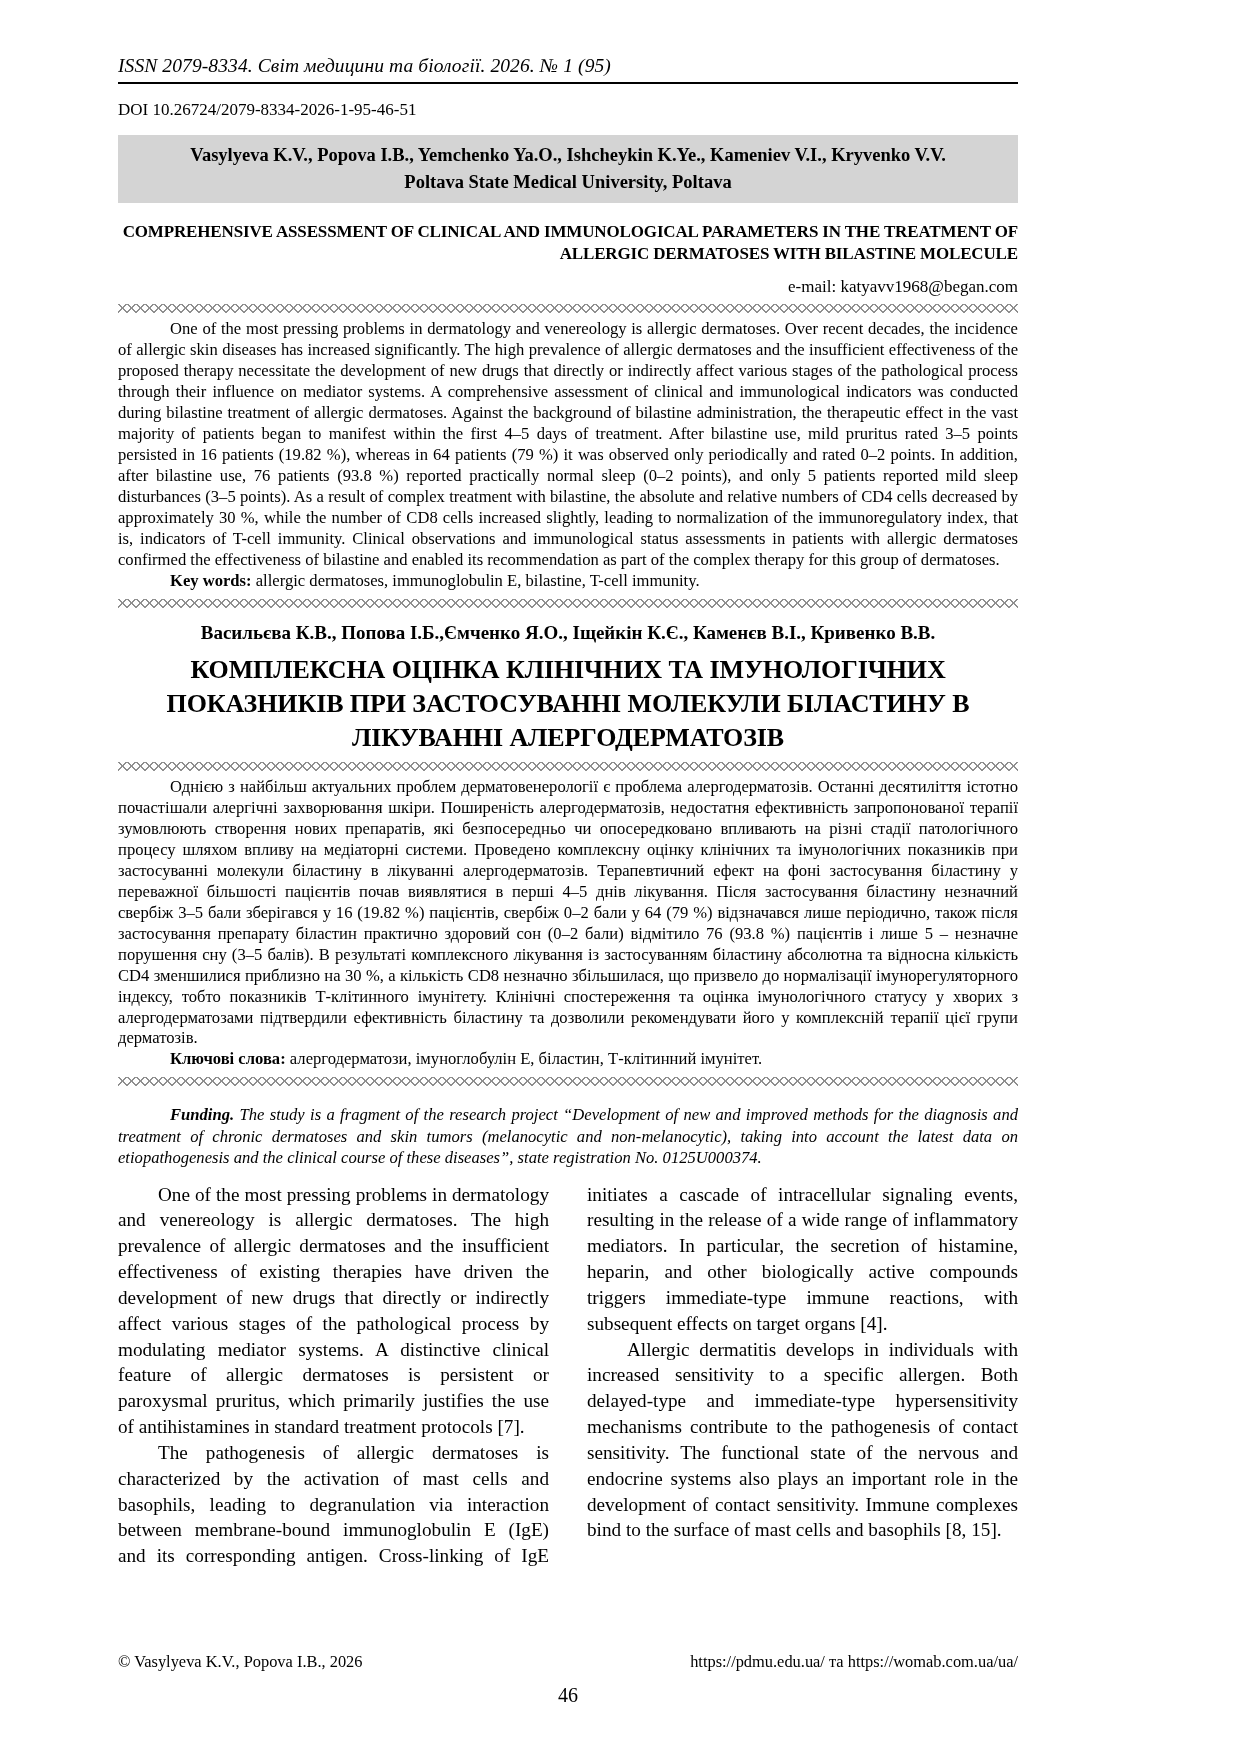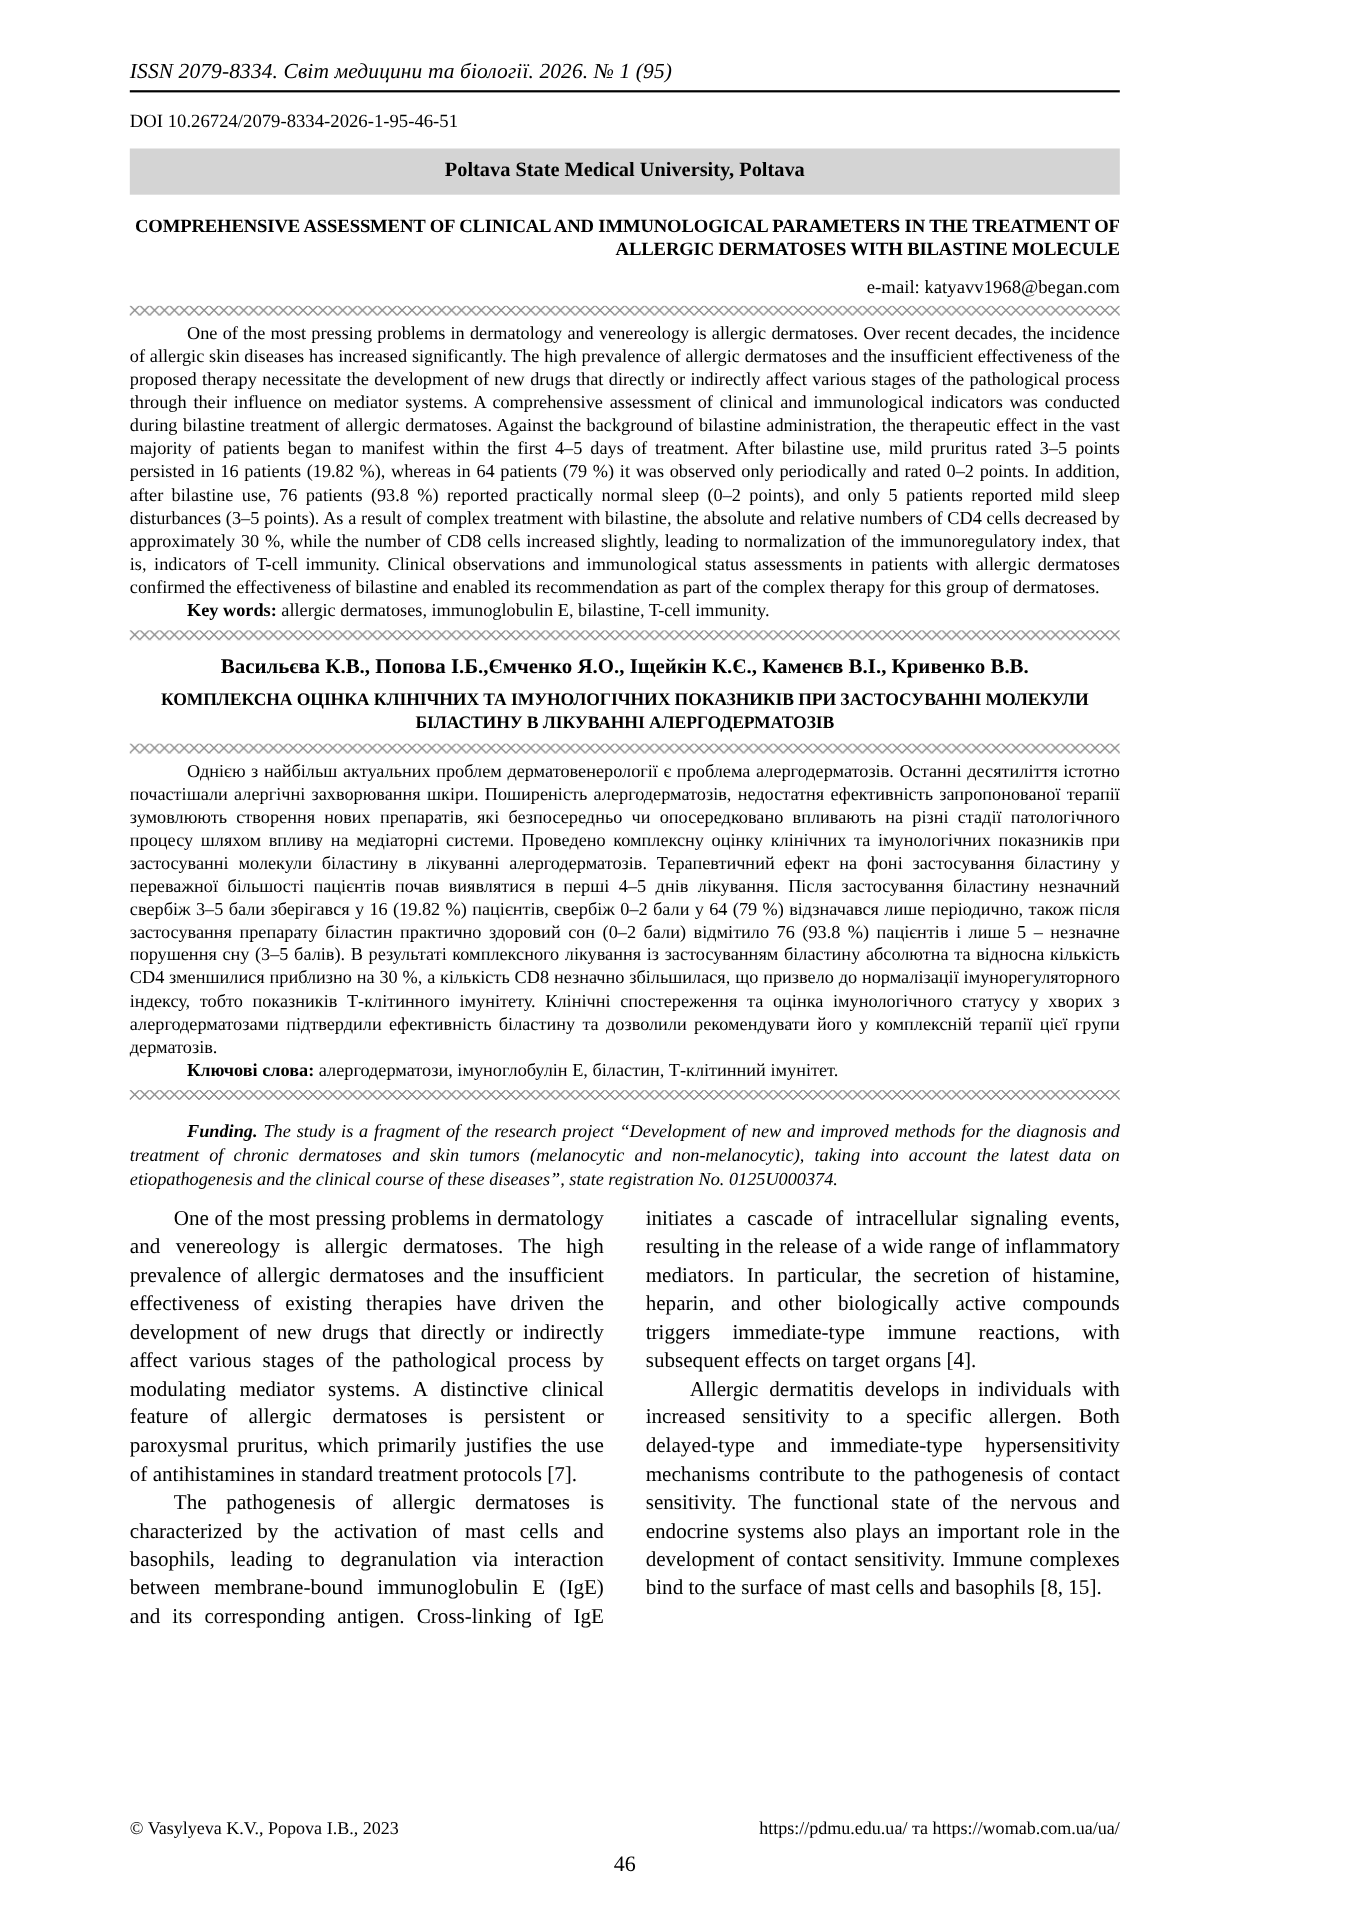--- a/index.html
+++ b/index.html
@@ -104,21 +104,21 @@
   
   .author-ua {
     text-align: center;
     font-weight: bold;
     font-size: 19px;
     margin-top: 14px;
   }
   .title-ua {
     text-align: center;
     font-weight: bold;
-    font-size: 16px;
+    font-size: 26px;
     line-height: 1.3;
     margin-top: 9px;
     letter-spacing: -0.1px;
   }
 
   
   .funding {
     font-style: italic;
     font-size: 16.6px;
     line-height: 1.27;
@@ -168,20 +168,21 @@
   <div class="content">
 
     <div class="runhead">ISSN 2079-8334. Світ медицини та біології. 2026. № 1 (95)</div>
     <div class="runhead-rule"></div>
 
     <div class="idblock">
       <div>DOI 10.26724/2079-8334-2026-1-95-46-51</div>
     </div>
 
     <div class="author-band">
+      <div>Vasylyeva K.V., Popova I.B., Yemchenko Ya.O., Ishcheykin K.Ye., Kameniev V.I., Kryvenko V.V.</div>
       <div>Poltava State Medical University, Poltava</div>
     </div>
 
     <div class="title-en">COMPREHENSIVE ASSESSMENT OF CLINICAL AND IMMUNOLOGICAL PARAMETERS IN THE TREATMENT OF ALLERGIC DERMATOSES WITH BILASTINE MOLECULE</div>
 
     <div class="email">e-mail: katyavv1968@began.com</div>
 
     <div class="zigzag"></div>
 
     <div class="abstract">
@@ -208,18 +209,18 @@
     <div class="body-cols">
       <p>One of the most pressing problems in dermatology and venereology is allergic dermatoses. The high prevalence of allergic dermatoses and the insufficient effectiveness of existing therapies have driven the development of new drugs that directly or indirectly affect various stages of the pathological process by modulating mediator systems. A distinctive clinical feature of allergic dermatoses is persistent or paroxysmal pruritus, which primarily justifies the use of antihistamines in standard treatment protocols [7].</p>
       <p>The pathogenesis of allergic dermatoses is characterized by the activation of mast cells and basophils, leading to degranulation via interaction between membrane-bound immunoglobulin E (IgE) and its corresponding antigen. Cross-linking of IgE initiates a cascade of intracellular signaling events, resulting in the release of a wide range of inflammatory mediators. In particular, the secretion of histamine, heparin, and other biologically active compounds triggers immediate-type immune reactions, with subsequent effects on target organs [4].</p>
       <p>Allergic dermatitis develops in individuals with increased sensitivity to a specific allergen. Both delayed-type and immediate-type hypersensitivity mechanisms contribute to the pathogenesis of contact sensitivity. The functional state of the nervous and endocrine systems also plays an important role in the development of contact sensitivity. Immune complexes bind to the surface of mast cells and basophils [8, 15].</p>
     </div>
 
   </div>
 
   <div class="footer">
     <div class="footer-row">
-      <div class="footer-left">©  Vasylyeva K.V., Popova I.B., 2023</div>
+      <div class="footer-left">©  Vasylyeva K.V., Popova I.B., 2026</div>
       <div class="footer-right">https://pdmu.edu.ua/ та https://womab.com.ua/ua/</div>
     </div>
     <div class="page-num">46</div>
   </div>
 </div>
 
 </body></html>

